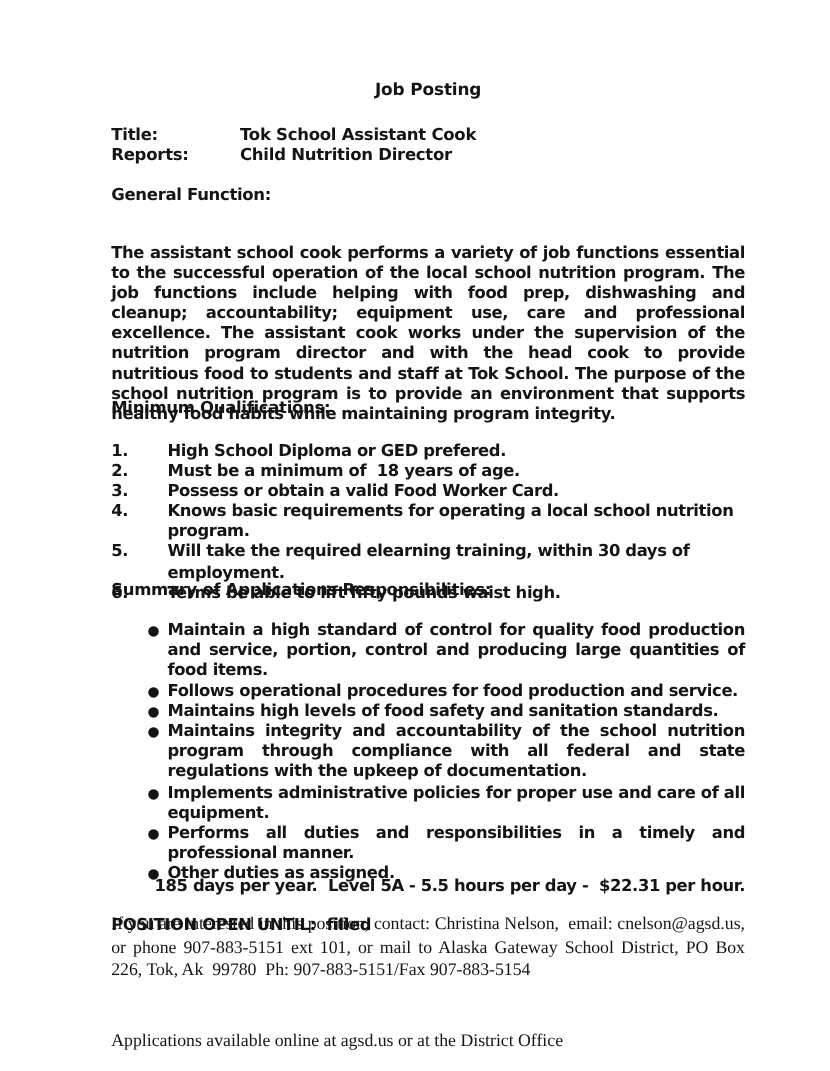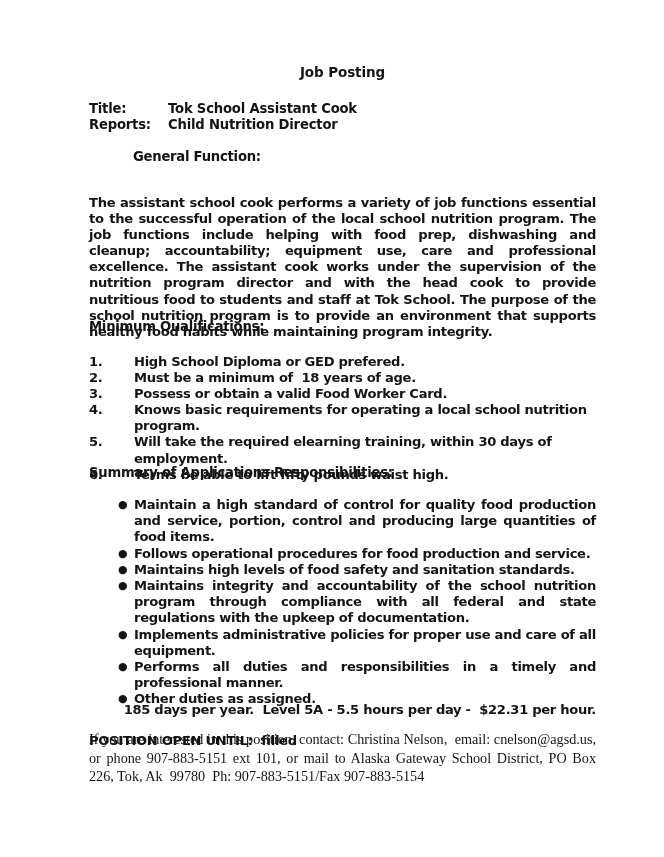--- a/index.html
+++ b/index.html
@@ -41,20 +41,21 @@
 
   
   .meta {
     top: 101px;
   }
   .meta-row {
     display: flex;
     align-items: baseline;
     font-size: 13.2px;
     line-height: 15.5px;
+    gap: 24px;
   }
   .meta-label {
     width: 79px;
     flex: 0 0 79px;
     font-weight: bold;
     letter-spacing: -0.2px;
   }
   .meta-value {
     font-weight: bold;
     letter-spacing: -0.2px;
@@ -156,21 +157,21 @@
     <div class="meta-row">
       <span class="meta-label">Title:</span>
       <span class="meta-value">Tok School Assistant Cook</span>
     </div>
     <div class="meta-row">
       <span class="meta-label">Reports:</span>
       <span class="meta-value">Child Nutrition Director</span>
     </div>
   </div>
 
-  <div class="col heading" style="top:149px;margin-left:44px;">General Function:</div>
+  <div class="col heading" style="top:149px;">General Function:</div>
 
   <div class="col body-para" style="top:181px;">The assistant school cook performs a variety of job functions essential to the successful operation of the local school nutrition program.  The job functions include helping with food prep, dishwashing and cleanup; accountability; equipment use, care and professional excellence.  The assistant cook works under the supervision of the nutrition program director and with the head cook to provide nutritious food to students and staff at Tok School.  The purpose of the school nutrition program is to provide an environment that supports healthy food habits while maintaining program integrity.</div>
 
   <div class="col heading" style="top:319px;">Minimum Qualifications:</div>
 
   <div class="col num-list" style="top:354px;">
     <div class="num-item">
       <span class="num-marker">1.</span>
       <span class="num-text">High School Diploma or GED prefered.</span>
     </div>
@@ -229,14 +230,15 @@
     </div>
   </div>
 
 
   <div class="col plain-bold" style="top:702px;text-align:right;">185 days per year.  Level 5A - 5.5 hours per day -  $22.31 per hour.</div>
 
   <div class="col plain-bold" style="top:733px;">POSITION OPEN UNTIL:  filled</div>
 
   <div class="col serif-para" style="top:730px;">If you are interested in this position, contact: Christina Nelson,  email: cnelson@agsd.us, or phone 907-883-5151 ext 101, or mail to Alaska Gateway School District, PO Box 226, Tok, Ak  99780  Ph: 907-883-5151/Fax 907-883-5154</div>
 
+  <div class="col serif-para no-justify" style="top:824px;">Applications available online at agsd.us or at the District Office</div>
 
 </div>
 
 </body></html>

